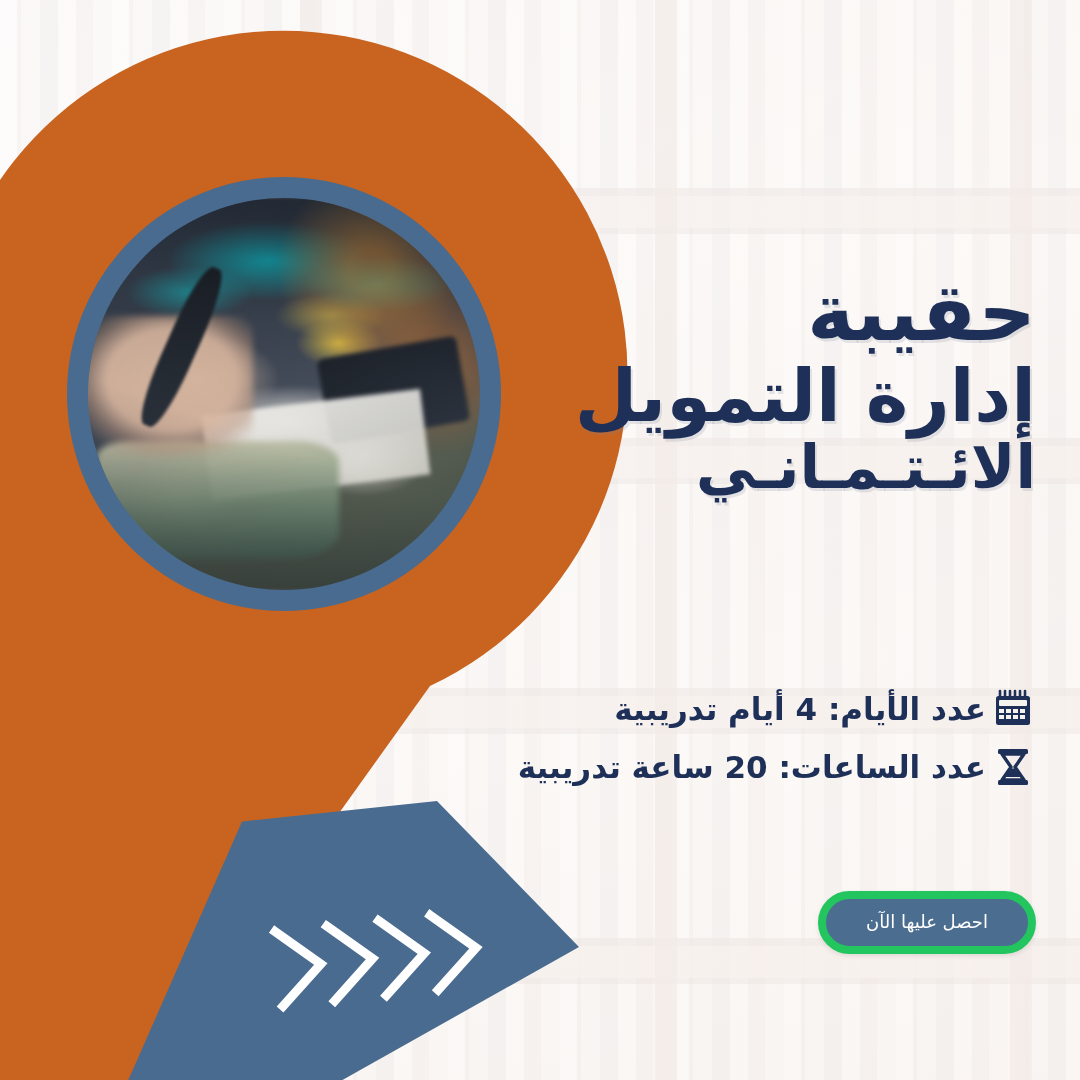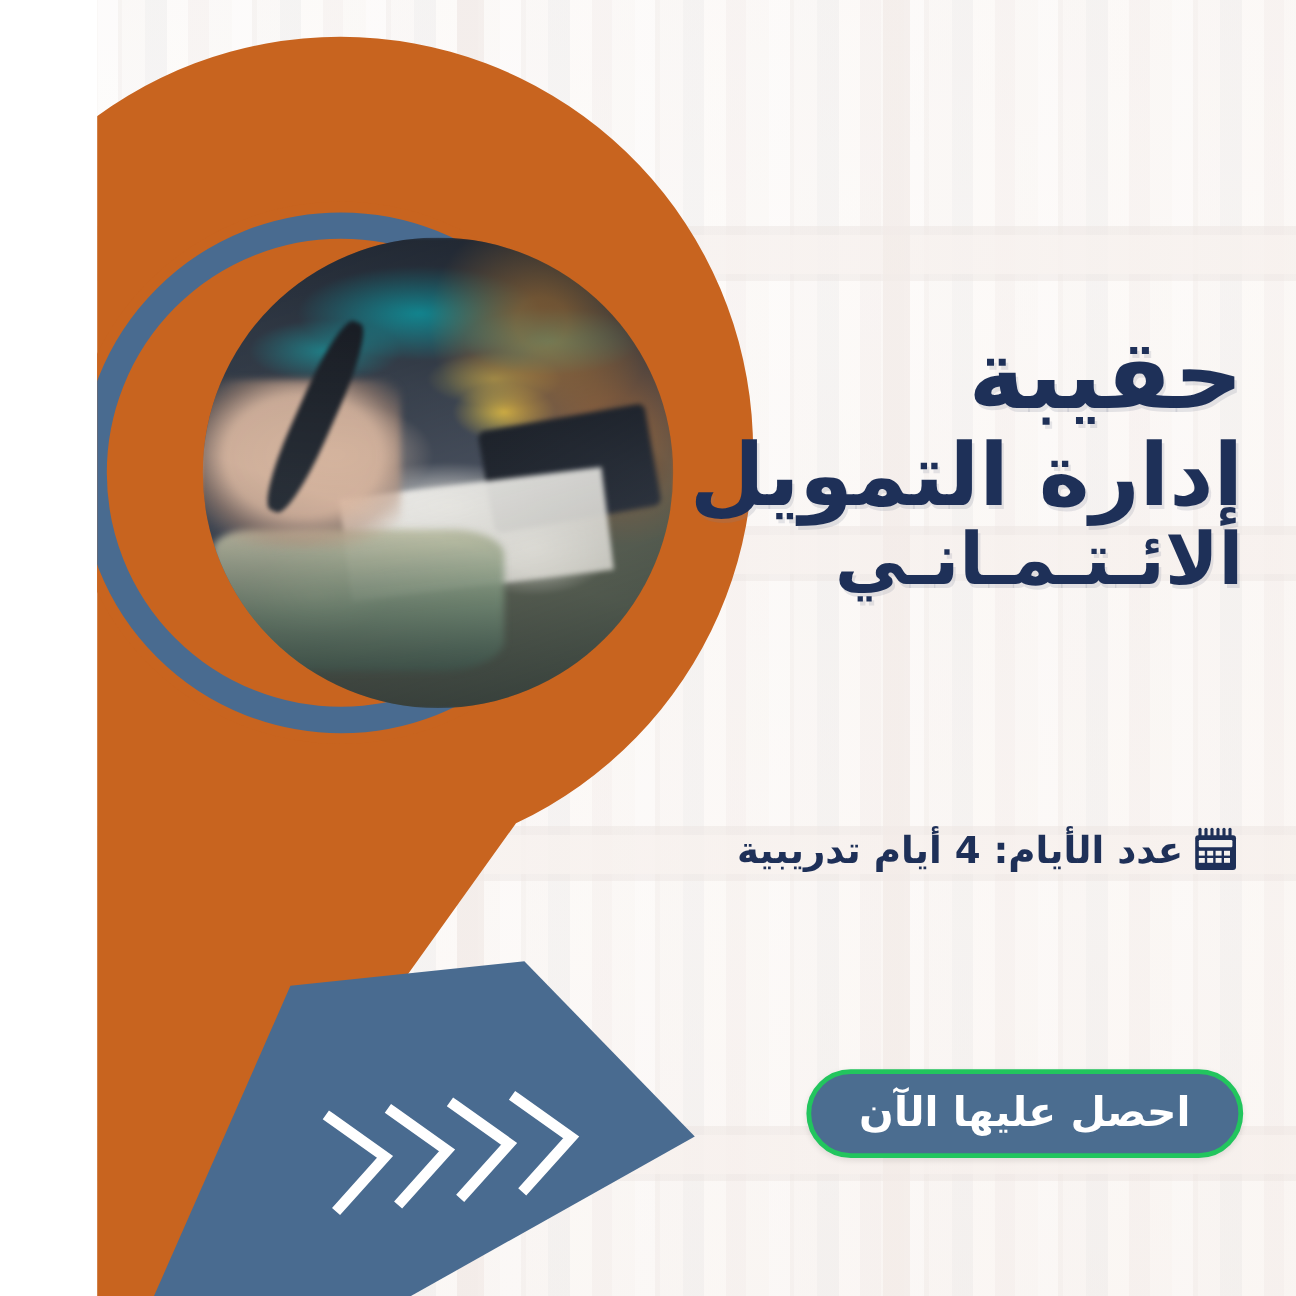--- a/index.html
+++ b/index.html
@@ -7,21 +7,21 @@
     margin: 0;
     padding: 0;
     background: #ffffff;
   }
   body {
     font-family: "DejaVu Sans", "Liberation Sans", sans-serif;
   }
 
   #poster {
     position: relative;
-    width: 999px;
+    width: 1080px;
     height: 1080px;
     overflow: hidden;
     background: #f3eeea;
   }
 
   
   .bg-layer {
     position: absolute;
     inset: 0;
     z-index: 0;
@@ -253,26 +253,26 @@
     letter-spacing: 0.3px;
   }
 
   
   .cta {
     position: absolute;
     right: 44px;
     top: 891px;
     z-index: 6;
     background: #4b6d90;
-    border: 4px solid #22c55e;
+    border: 8px solid #22c55e;
     border-radius: 40px;
     padding: 12px 40px 14px;
     color: #ffffff;
-    font-size: 34px;
-    font-weight: 700;
+    font-size: 18px;
+    font-weight: 400;
     letter-spacing: 0.5px;
     white-space: nowrap;
     box-shadow: 0 2px 5px rgba(0,0,0,0.10);
   }
 </style>
 </head>
 <body>
 
 <div id="poster">
 
@@ -344,18 +344,29 @@
             <rect x="8" y="28" width="5" height="4"></rect>
             <rect x="15" y="28" width="5" height="4"></rect>
             <rect x="22" y="28" width="5" height="4"></rect>
             <rect x="29" y="28" width="5" height="4"></rect>
           </g>
         </svg>
       </div>
       <div class="info-text">عدد الأيام: 4 أيام تدريبية</div>
     </div>
 
+    <div class="info-row">
+      <div class="info-icon">
+        <svg width="44" height="44" viewBox="0 0 44 44">
+          <rect x="7" y="4" width="30" height="5" rx="1.5" fill="#1e3058"></rect>
+          <rect x="7" y="35" width="30" height="5" rx="1.5" fill="#1e3058"></rect>
+          <path d="M 11,9 L 33,9 L 24,22 L 33,35 L 11,35 L 20,22 Z" fill="none" stroke="#1e3058" stroke-width="3.4" stroke-linejoin="round"></path>
+          <path d="M 14,32 L 30,32 L 23.4,23.6 L 20.6,23.6 Z" fill="#1e3058"></path>
+        </svg>
+      </div>
+      <div class="info-text">عدد الساعات: 20 ساعة تدريبية</div>
+    </div>
 
   </div>
 
   <div class="cta">احصل عليها الآن</div>
 
 </div>
 
 </body></html>

